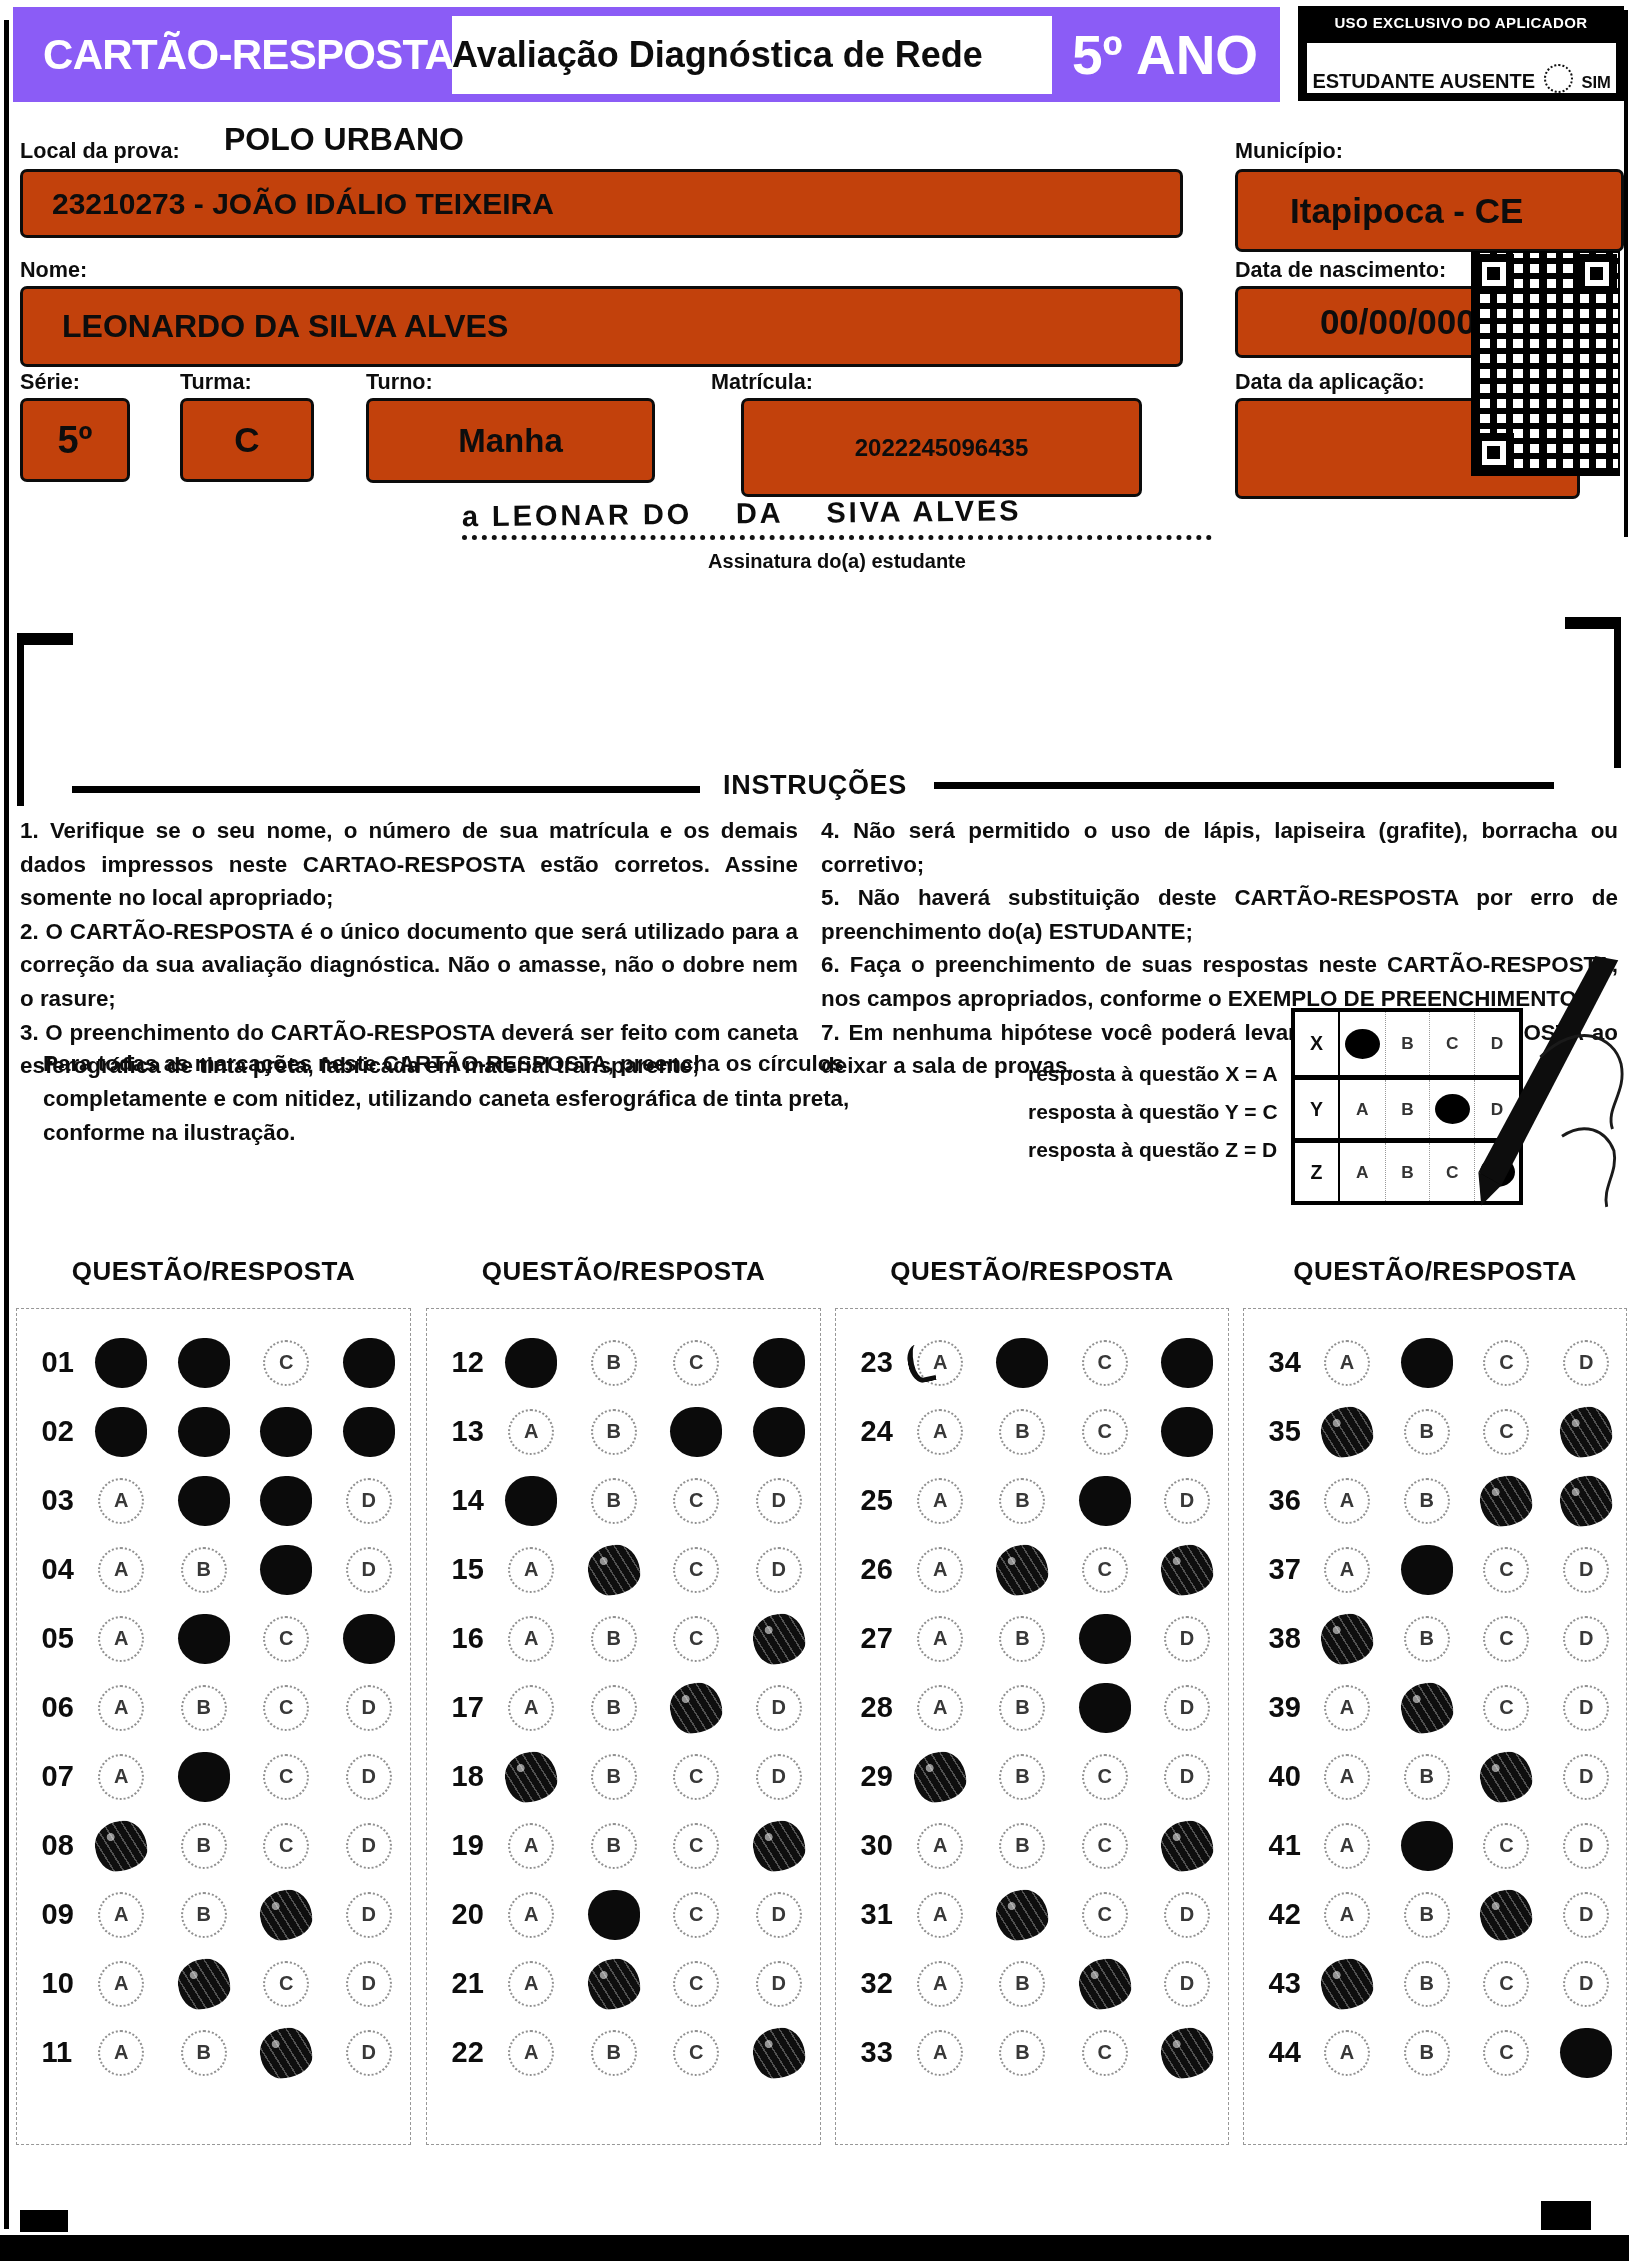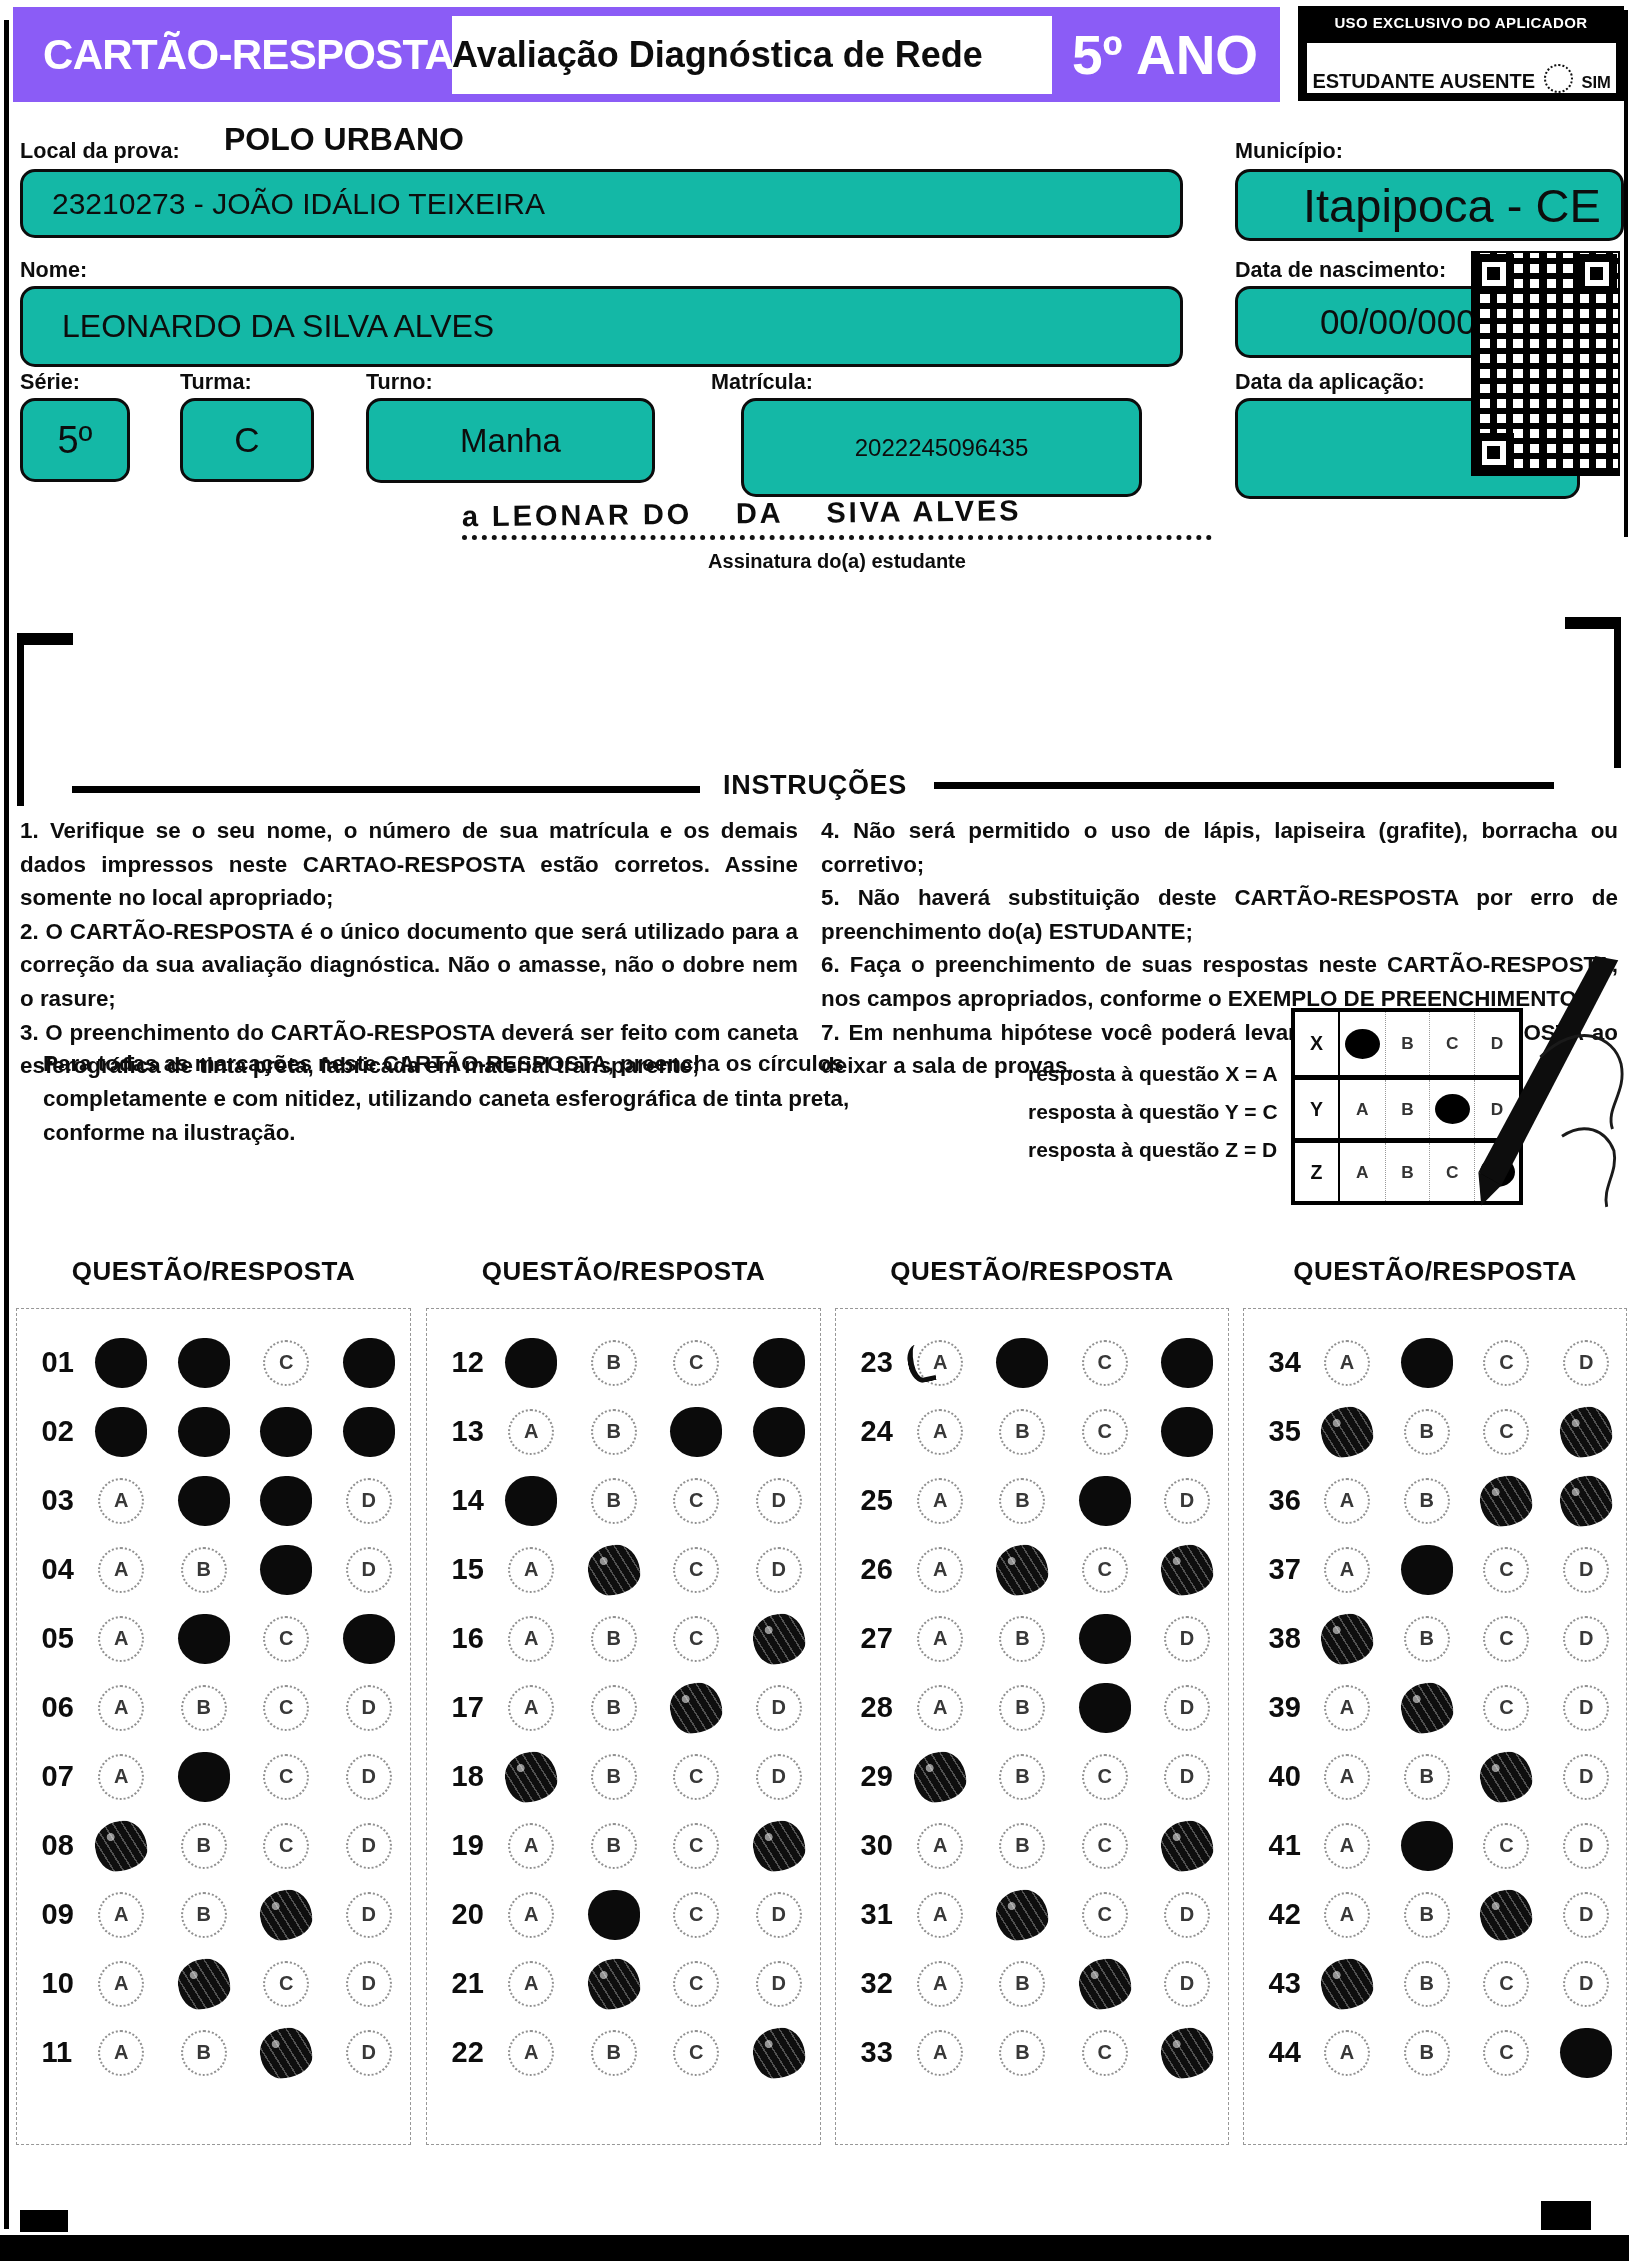--- a/index.html
+++ b/index.html
@@ -21,21 +21,21 @@
   .hdr-grade{position:absolute;left:1059px;top:0;height:95px;display:flex;align-items:center;color:#fff;font-size:55px;font-weight:700}
 
   .apl{position:absolute;left:1298px;top:5.8px;width:326px;height:95px;background:#000}
   .apl-top{height:33px;display:flex;align-items:center;justify-content:center;color:#fff;font-size:15px;font-weight:700;letter-spacing:0.4px}
   .apl-body{position:absolute;left:7.2px;right:5.8px;top:35px;bottom:5.8px;background:#fff;border:2.2px solid #000;display:flex;align-items:flex-end;justify-content:center;gap:8.7px;font-size:20px;font-weight:700}
   .apl-circle{width:29px;height:29px;border:2.2px dotted #111;border-radius:50%;flex:0 0 auto}
   .apl-sim{font-size:16.6px;font-weight:700}
 
   
   .lbl{position:absolute;font-size:21.6px;font-weight:700}
-  .box{position:absolute;border:3.6px solid #0c0c0c;border-radius:15px;background:#14b8a6;display:flex;align-items:center;font-weight:400}
+  .box{position:absolute;border:3.6px solid #0c0c0c;border-radius:7px;background:#c2410c;display:flex;align-items:center;font-weight:700}
   .big-val{position:absolute;font-size:32px;font-weight:700}
 
   
   .qr{position:absolute;left:1471px;top:251px;width:149px;height:225px;background-color:#fff;
       background-image:
         repeating-linear-gradient(0deg,#000 0 6.5px,transparent 6.5px 15px),
         repeating-linear-gradient(90deg,#000 0 7.2px,transparent 7.2px 16.6px),
         repeating-linear-gradient(0deg,transparent 0 10px,#fff 10px 13px),
         repeating-linear-gradient(90deg,transparent 0 11.5px,#fff 11.5px 14.4px);
       border:2.2px solid #000}
@@ -109,21 +109,21 @@
       <span class="apl-circle"></span>
       <span class="apl-sim">SIM</span>
     </div>
   </div>
 
   <span class="lbl" style="left:20px;top:138px">Local da prova:</span>
   <span class="big-val" style="left:224px;top:121px">POLO URBANO</span>
   <div class="box" style="left:20px;top:169px;width:1163px;height:69px;font-size:30px;padding-left:29px">23210273 - JOÃO IDÁLIO TEIXEIRA</div>
 
   <span class="lbl" style="left:1235px;top:138px">Município:</span>
-  <div class="box" style="left:1235px;top:169px;width:389px;height:72px;font-size:47px;padding-left:65px">Itapipoca - CE</div>
+  <div class="box" style="left:1235px;top:169px;width:389px;height:83px;font-size:35px;padding-left:52px">Itapipoca - CE</div>
 
   <span class="lbl" style="left:20px;top:257px">Nome:</span>
   <div class="box" style="left:20px;top:286px;width:1163px;height:81px;font-size:32px;padding-left:39px">LEONARDO DA SILVA ALVES</div>
 
   <span class="lbl" style="left:1235px;top:257px">Data de nascimento:</span>
   <div class="box" style="left:1235px;top:286px;width:345px;height:72px;font-size:35px;justify-content:center">00/00/0000</div>
 
   <span class="lbl" style="left:20px;top:369px">Série:</span>
   <div class="box" style="left:20px;top:398px;width:110px;height:84px;font-size:38px;justify-content:center">5º</div>
 

